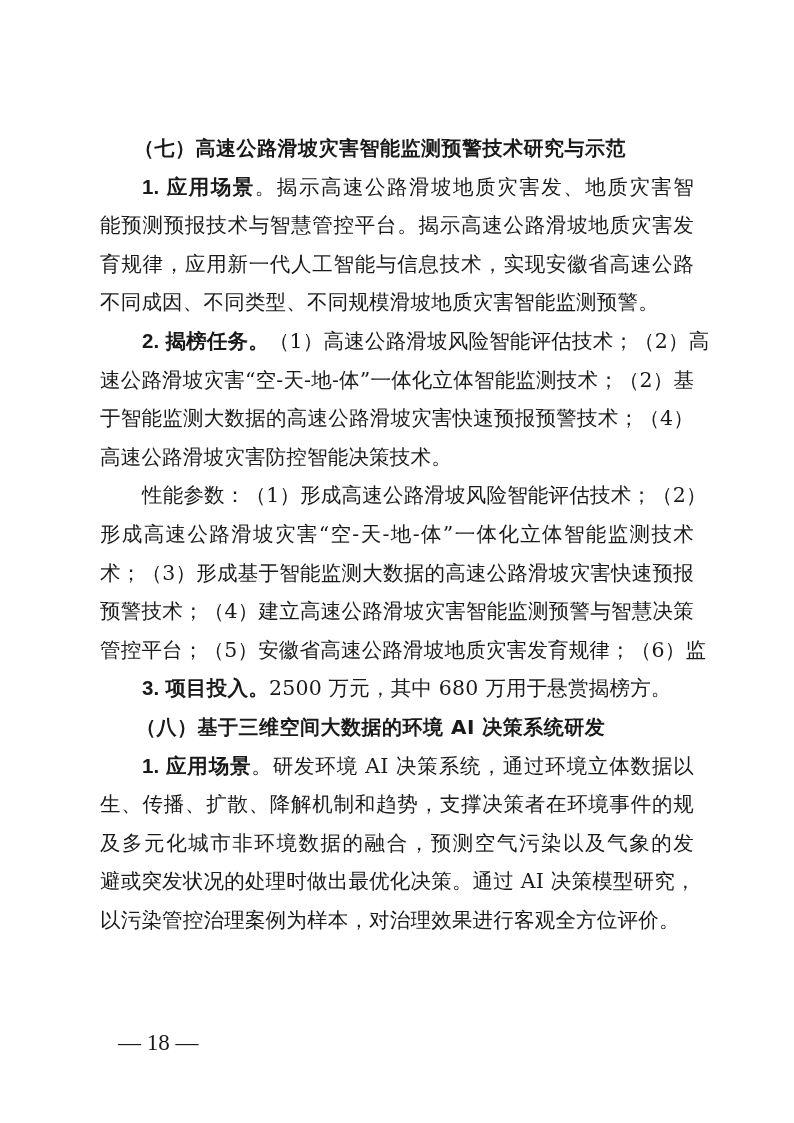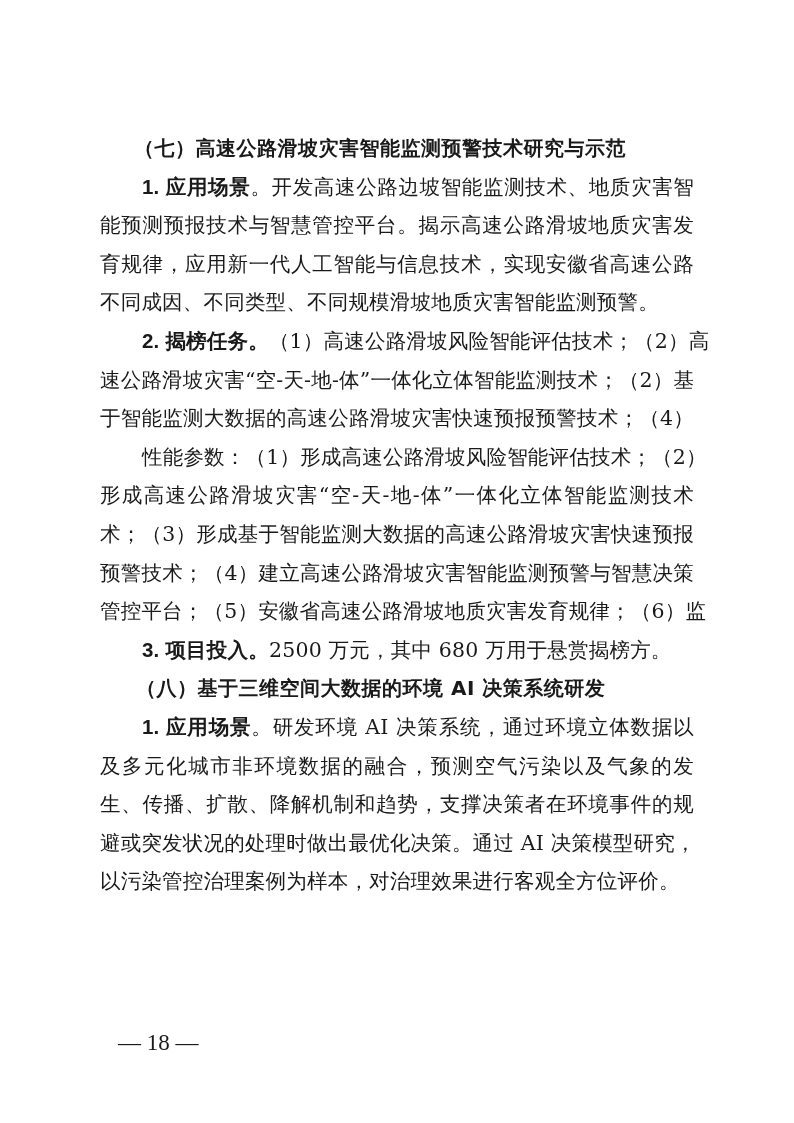--- a/index.html
+++ b/index.html
@@ -17,39 +17,40 @@
   b { font-family: Liberation Sans, sans-serif; font-weight: bold; }
   .footer { position: absolute; left: 118px; top: 1030px; font-size: 23px;
             font-family: "Liberation Serif", serif; }
 </style>
 </head>
 <body>
 
 <div class="page">
   <div class="line heading h1">（七）高速公路滑坡灾害智能监测预警技术研究与示范</div>
 
-  <div class="line indent"><b>1. 应用场景</b><span>。开发高速公路边坡智能监测技术、地质灾害智</span></div>
+  <div class="line indent"><b>1. 应用场景</b><span>。揭示高速公路滑坡地质灾害发、地质灾害智</span></div>
   <div class="line">能预测预报技术与智慧管控平台。揭示高速公路滑坡地质灾害发</div>
   <div class="line">育规律，应用新一代人工智能与信息技术，实现安徽省高速公路</div>
   <div class="line last">不同成因、不同类型、不同规模滑坡地质灾害智能监测预警。</div>
 
   <div class="line indent"><b>2. 揭榜任务。</b><span>（1）高速公路滑坡风险智能评估技术；（2）高</span></div>
   <div class="line">速公路滑坡灾害“空-天-地-体”一体化立体智能监测技术；（2）基</div>
   <div class="line">于智能监测大数据的高速公路滑坡灾害快速预报预警技术；（4）</div>
+  <div class="line last">高速公路滑坡灾害防控智能决策技术。</div>
 
   <div class="line indent">性能参数：（1）形成高速公路滑坡风险智能评估技术；（2）</div>
   <div class="line">形成高速公路滑坡灾害“空-天-地-体”一体化立体智能监测技术</div>
   <div class="line">术；（3）形成基于智能监测大数据的高速公路滑坡灾害快速预报</div>
   <div class="line">预警技术；（4）建立高速公路滑坡灾害智能监测预警与智慧决策</div>
   <div class="line">管控平台；（5）安徽省高速公路滑坡地质灾害发育规律；（6）监</div>
 
   <div class="line indent last"><b>3. 项目投入。</b><span>2500 万元，其中 680 万用于悬赏揭榜方。</span></div>
 
   <div class="line heading h2">（八）基于三维空间大数据的环境 AI 决策系统研发</div>
 
   <div class="line indent"><b>1. 应用场景</b><span>。研发环境 AI 决策系统，通过环境立体数据以</span></div>
+  <div class="line">生、传播、扩散、降解机制和趋势，支撑决策者在环境事件的规</div>
   <div class="line">及多元化城市非环境数据的融合，预测空气污染以及气象的发</div>
-  <div class="line">生、传播、扩散、降解机制和趋势，支撑决策者在环境事件的规</div>
   <div class="line">避或突发状况的处理时做出最优化决策。通过 AI 决策模型研究，</div>
   <div class="line last">以污染管控治理案例为样本，对治理效果进行客观全方位评价。</div>
 </div>
 
 <div class="footer">— 18 —</div>
 
 </body></html>

